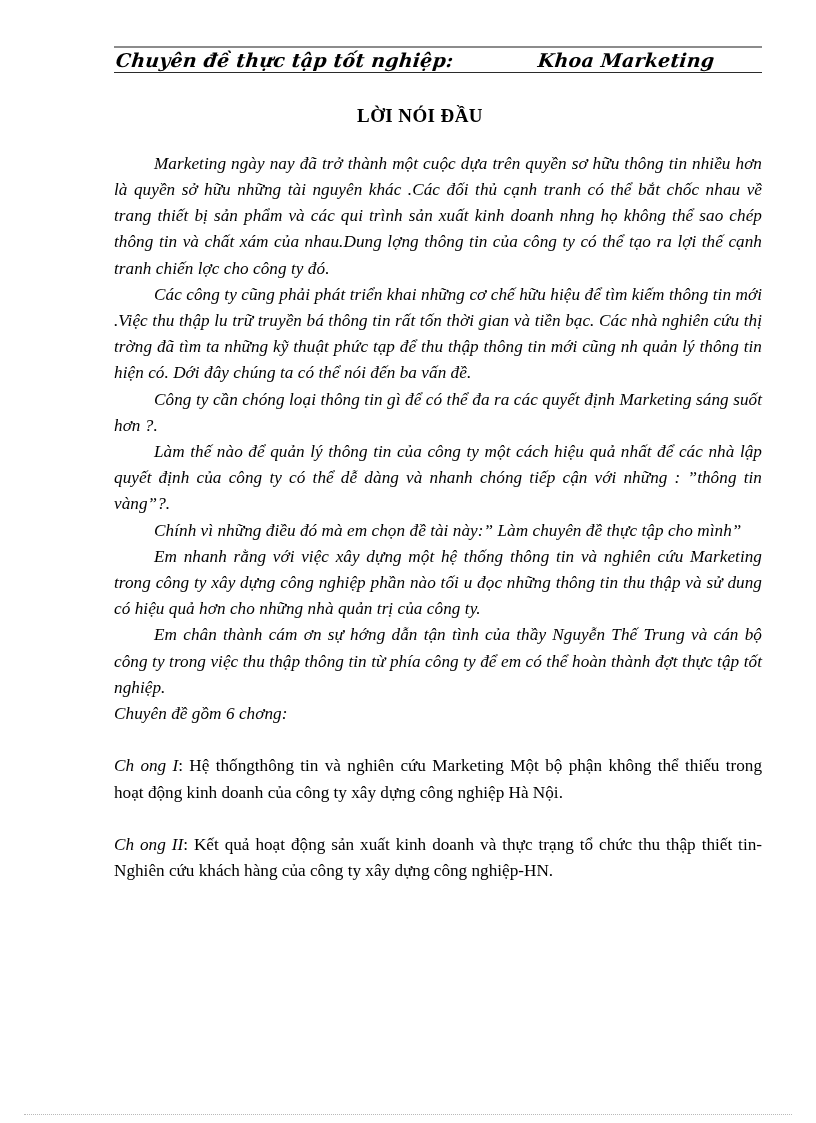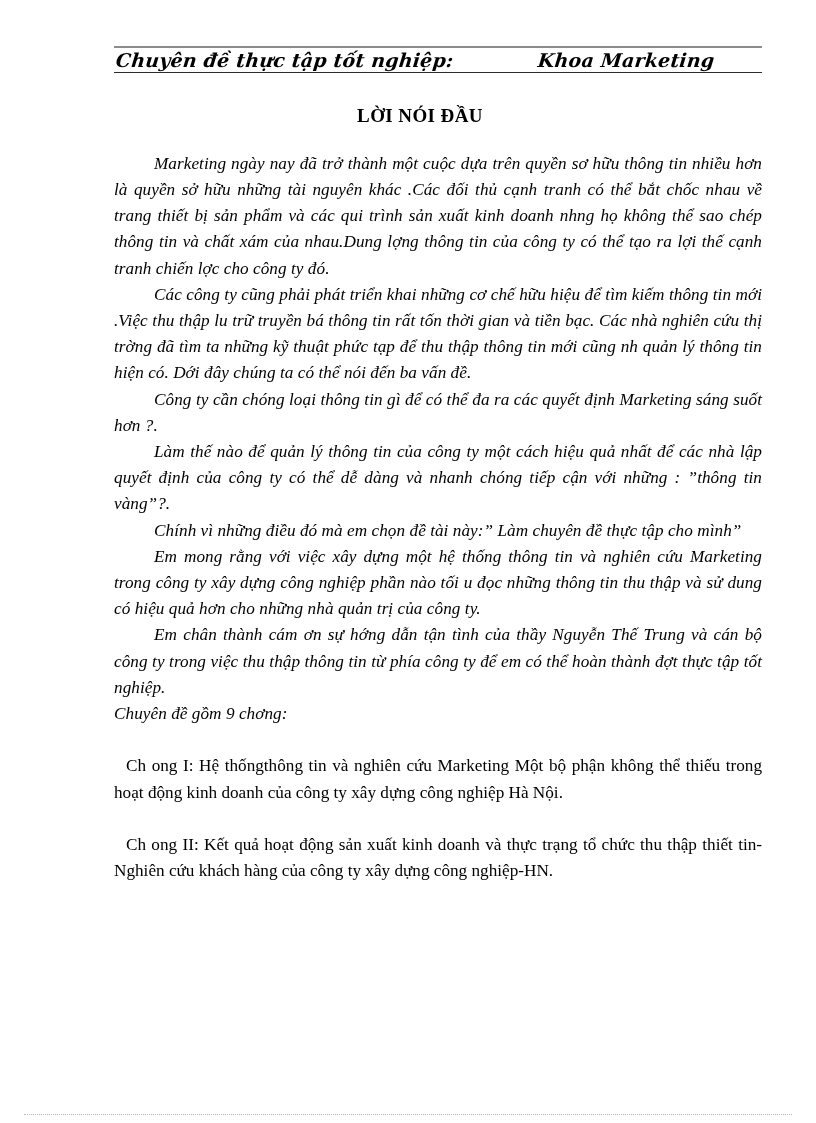--- a/index.html
+++ b/index.html
@@ -88,22 +88,22 @@
   p.para.last-left { text-align: left; }
 
   .chapter {
     margin: 0;
     font-size: 17.2px;
     line-height: 26.2px;
     text-align: justify;
     text-indent: 0;
   }
   .chapter .ch-label {
+    font-style: italic;
     font-family: "Liberation Serif", "DejaVu Serif", serif;
-    margin-left: 12px;
   }
   .gap-line { height: 26.2px; }
 
   
   .footer-rule {
     position: absolute;
     left: 24px;
     top: 1114px;
     width: 768px;
     height: 0;
@@ -125,24 +125,24 @@
 
   <div class="content">
 
     <h1 class="doc-title">LỜI NÓI ĐẦU</h1>
 
     <p class="para">Marketing ngày nay đã trở thành một cuộc dựa trên quyền sơ hữu thông tin nhiều hơn là quyền sở hữu những tài nguyên khác .Các đối thủ cạnh tranh có thể bắt chốc   nhau về trang thiết bị sản phẩm và các qui trình sản xuất kinh doanh nhng   họ không thể sao chép thông tin và chất xám của nhau.Dung lợng   thông tin của công ty có thể tạo ra lợi thế cạnh tranh chiến lợc   cho công ty đó.</p>
     <p class="para">Các công ty cũng phải phát triển khai những cơ chế   hữu hiệu để tìm kiếm thông tin mới .Việc thu thập lu   trữ truyền bá thông tin rất tốn thời gian và tiền bạc. Các nhà nghiên cứu thị trờng   đã tìm ta những kỹ thuật phức tạp để thu thập thông tin mới cũng nh   quản lý thông tin hiện có. Dới   đây chúng ta có thể nói đến ba vấn đề.</p>
     <p class="para">Công ty cần chóng loại thông tin gì để có thể đa   ra các quyết định Marketing sáng suốt hơn ?.</p>
     <p class="para">Làm thế nào để quản lý thông tin của công ty một cách hiệu quả nhất để các nhà lập quyết định của công ty có thể dễ dàng và nhanh chóng tiếp cận với những  : ”thông tin vàng”?.</p>
     <p class="para">Chính vì những điều đó mà em chọn đề tài này:” Làm chuyên đề thực tập cho mình”</p>
-    <p class="para">Em mong rằng với việc xây dựng một hệ thống thông tin và nghiên cứu Marketing trong công ty xây dựng công nghiệp phần nào tối u   đọc   những thông tin thu thập và sử dung có hiệu quả hơn cho những nhà quản trị của công ty.</p>
+    <p class="para">Em nhanh rằng với việc xây dựng một hệ thống thông tin và nghiên cứu Marketing trong công ty xây dựng công nghiệp phần nào tối u   đọc   những thông tin thu thập và sử dung có hiệu quả hơn cho những nhà quản trị của công ty.</p>
     <p class="para"> Em chân thành cám ơn sự hớng   dẫn tận tình của thầy Nguyễn Thế Trung và cán bộ công ty trong việc thu thập thông tin từ phía công ty để em có thể hoàn thành đợt thực tập tốt nghiệp.</p>
 
-    <p class="para noindent last-left">Chuyên đề gồm 9 chơng:</p>
+    <p class="para noindent last-left">Chuyên đề gồm 6 chơng:</p>
 
     <div class="gap-line"></div>
 
     <p class="chapter">
       <span class="ch-label">Ch  ong   I</span><span>: Hệ thốngthông tin và nghiên cứu Marketing   Một bộ phận không thể thiếu trong hoạt động kinh doanh của công ty xây dựng công nghiệp  Hà Nội.</span>
     </p>
 
     <div class="gap-line"></div>
 
     <p class="chapter">

